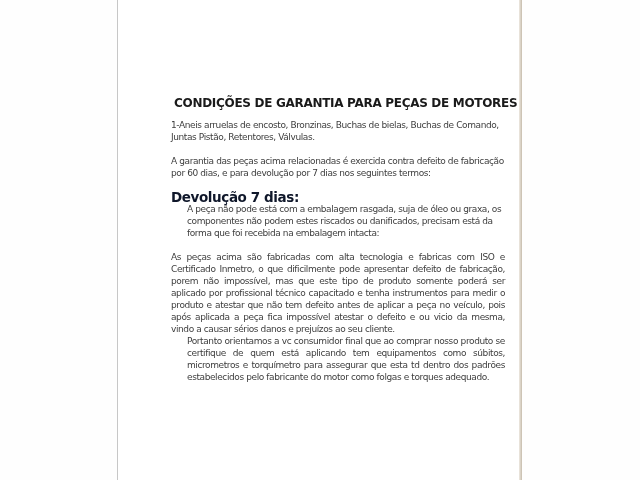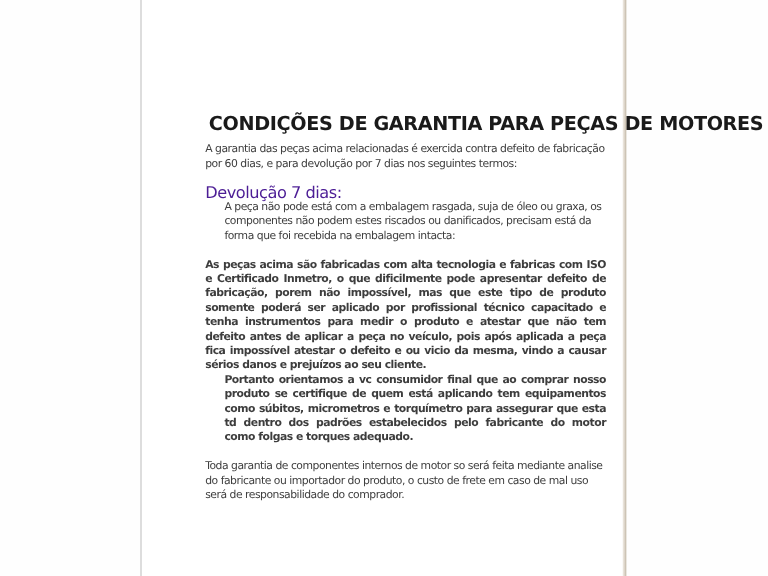--- a/index.html
+++ b/index.html
@@ -45,70 +45,69 @@
     position: absolute;
     left: 53px;
     top: 97px;
     width: 334px;
     color: #3d3d3d;
     font-size: 9px;
     line-height: 12px;
     letter-spacing: -0.4px;
   }
   .doc-title {
-    font-size: 16px;
+    font-size: 12px;
     font-weight: bold;
     color: #1a1a1a;
     letter-spacing: -0.3px;
     margin: 0 0 10px 0;
     padding-left: 3px;
     white-space: nowrap;
   }
   p.block {
     margin: 0 0 12px 0;
   }
   p.tight {
     margin: 0;
   }
   p.gap-after {
     margin: 0 0 12px 16px;
   }
   .bold-heading {
-    font-weight: normal;
-    color: #4c1d95;
+    font-weight: bold;
+    color: #0f172a;
     margin: 0;
   }
   .bold-heading.spaced {
     margin: 0 0 12px 0;
   }
   .justified {
     text-align: justify;
-    font-weight: bold;
   }
 </style>
 </head>
 <body>
 
 <div class="canvas">
   <div class="page">
     <div class="content">
 
       <h1 class="doc-title">CONDIÇÕES DE GARANTIA PARA PEÇAS DE MOTORES</h1>
 
+      <p class="block">1-Aneis arruelas de encosto, Bronzinas, Buchas de bielas, Buchas de Comando, Juntas Pistão, Retentores, Válvulas.</p>
 
       <p class="block">A garantia das peças acima relacionadas é exercida contra defeito de fabricação por 60 dias, e para devolução por 7 dias nos seguintes termos:</p>
 
       <h2 class="bold-heading">Devolução 7 dias:</h2>
 
       <p class="gap-after">A peça não pode está com a embalagem rasgada, suja de óleo ou graxa, os componentes não podem estes riscados ou danificados, precisam está da forma que foi recebida na embalagem intacta:</p>
 
 
       <p class="tight justified">As peças acima são fabricadas com alta tecnologia e fabricas com ISO e Certificado Inmetro, o que dificilmente pode apresentar defeito de fabricação, porem não impossível, mas que este tipo de produto somente poderá ser aplicado por profissional técnico capacitado e tenha instrumentos para medir o produto e atestar que não tem defeito antes de aplicar a peça no veículo, pois após aplicada a peça fica impossível atestar o defeito e ou vicio da mesma, vindo a causar sérios danos e prejuízos ao seu cliente.</p>
 
       <p class="gap-after justified">Portanto orientamos a vc consumidor final que ao comprar nosso produto se certifique de quem está aplicando tem equipamentos como súbitos, micrometros e torquímetro para assegurar que esta td dentro dos padrões estabelecidos pelo fabricante do motor como folgas e torques adequado.</p>
 
-      <p class="block">Toda garantia de componentes internos de motor so será feita mediante analise do fabricante ou importador do produto, o custo de frete em caso de mal uso será de responsabilidade do comprador.</p>
 
     </div>
   </div>
   <div class="edge-left"></div>
   <div class="edge-right"></div>
 </div>
 
 </body></html>

